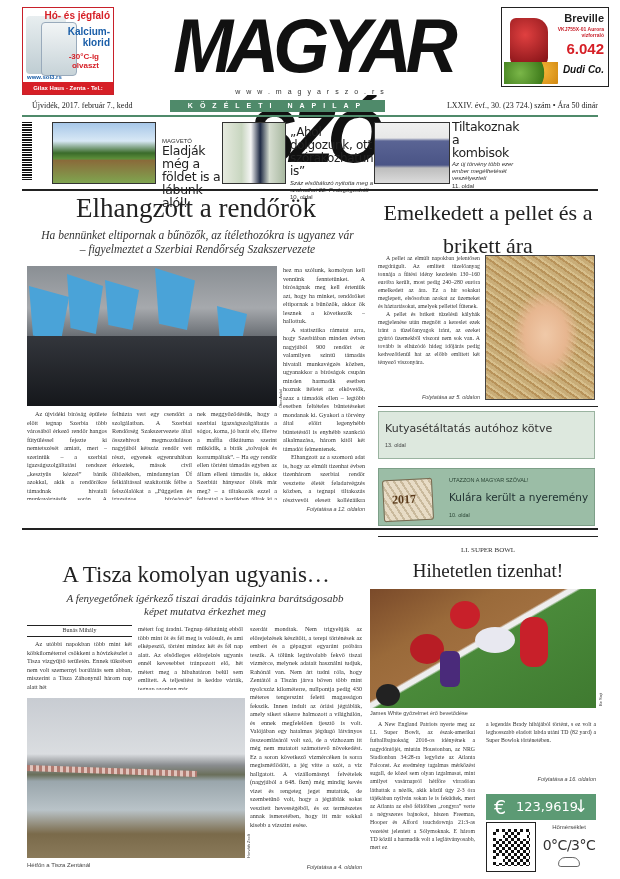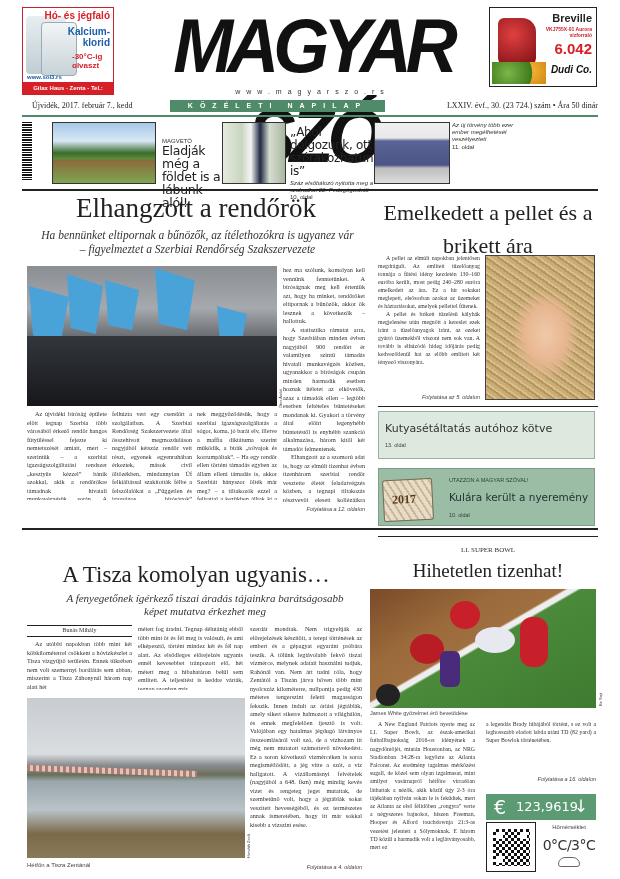--- a/index.html
+++ b/index.html
@@ -3,26 +3,26 @@
 <meta charset="utf-8">
 <style>
 *{box-sizing:border-box;margin:0;padding:0}
 body{width:620px;height:879px;background:#fff;position:relative;overflow:hidden;font-family:"Liberation Serif","DejaVu Serif",serif;color:#222}
 .abs{position:absolute}
 .ad-left{left:22px;top:7px;width:92px;height:88px;border:1px solid #c8202a;background:#fff;overflow:hidden}
 .ad-left .bottle{position:absolute;left:3px;top:8px;width:40px;height:58px;background:linear-gradient(#e8eef0,#bfcdd3);border-radius:4px}
 .ad-left .bottle2{position:absolute;left:18px;top:14px;width:36px;height:54px;background:linear-gradient(#f2f5f6,#c7d3d8);border-radius:4px;border:1px solid #9ab}
 .ad-left .l1{position:absolute;right:3px;top:2px;font:bold 10px "Liberation Sans",sans-serif;color:#d61f26}
 .ad-left .l2{position:absolute;right:3px;top:18px;font:bold 10px "Liberation Sans",sans-serif;color:#1a5ea8;text-align:right;line-height:11px}
-.ad-left .l3{position:absolute;right:5px;top:44px;font:bold 8px "Liberation Sans",sans-serif;color:#d61f26;text-align:left;line-height:9px}
+.ad-left .l3{position:absolute;right:14px;top:44px;font:bold 8px "Liberation Sans",sans-serif;color:#d61f26;text-align:right;line-height:9px}
 .ad-left .l4{position:absolute;left:4px;top:66px;font:bold 6px "Liberation Sans",sans-serif;color:#1a5ea8}
 .ad-left .l5{position:absolute;left:0;bottom:0;width:100%;height:12px;background:#d61f26;color:#fff;font:bold 6px "Liberation Sans",sans-serif;line-height:12px;text-align:center}
 .masthead{left:150px;top:5px;width:325px;text-align:center;font:italic 900 72px "Liberation Sans",sans-serif;letter-spacing:-6px;transform:scaleY(1.05);color:#111;line-height:86px}
 .url{left:200px;top:88px;width:225px;text-align:center;font:7px "Liberation Sans",sans-serif;letter-spacing:6px;color:#333}
-.ad-right{left:489px;top:7px;width:108px;height:80px;border:1px solid #222;background:#fff;overflow:hidden}
+.ad-right{left:501px;top:7px;width:108px;height:80px;border:1px solid #222;background:#fff;overflow:hidden}
 .kettle{position:absolute;left:8px;top:10px;width:38px;height:48px;background:radial-gradient(circle at 40% 35%,#e04040,#7a0d12);border-radius:6px 14px 8px 8px}
 .ad-right .b1{position:absolute;right:4px;top:4px;font:bold 11px "Liberation Sans",sans-serif;color:#222}
 .ad-right .b2{position:absolute;right:4px;top:18px;font:bold 5px "Liberation Sans",sans-serif;color:#c8202a;text-align:right;line-height:6px;width:50px}
 .ad-right .b3{position:absolute;right:4px;top:32px;font:bold 15px "Liberation Sans",sans-serif;color:#d61f26}
 .ad-right .b4{position:absolute;right:4px;top:56px;font:italic bold 10px "Liberation Sans",sans-serif;color:#111;background:#fff}
 .ad-right .fruit{position:absolute;left:2px;top:54px;width:54px;height:22px;background:radial-gradient(circle at 30% 50%,#7ab648,#3d7a1a 60%,transparent 62%),radial-gradient(circle at 70% 40%,#f5b73a,#d38a12 50%,transparent 52%)}
 .date-l{left:32px;top:101px;font:8px "Liberation Serif",serif;color:#222}
 .napilap{left:170px;top:100px;width:215px;height:12px;background:#4f8a6a;color:#fff;font:bold 7px "Liberation Sans",sans-serif;letter-spacing:7px;text-align:center;line-height:12px}
 .date-r{left:388px;top:101px;width:210px;text-align:right;font:8px "Liberation Serif",serif;color:#222}
 .rule{height:1px;background:#222}
@@ -109,20 +109,21 @@
   <div class="t-head" style="font-size:12.5px;line-height:13px">Eladják még a földet is a lábunk alól!</div>
 </div>
 <div class="abs teaser-img img-wed" style="left:222px;top:122px;width:64px;height:62px"></div>
 <div class="abs" style="left:290px;top:126px;width:92px">
   <div class="t-head" style="font-size:12px;line-height:13px">„Ahol dolgozunk, ott szórakozhatunk is”</div>
   <div class="t-sub" style="margin-top:2px">Száz elsőbálozó nyitotta meg a szabadkai 22. Pedagógusbált</div>
   <div class="t-page">10. oldal</div>
 </div>
 <div class="abs teaser-img img-van" style="left:374px;top:122px;width:76px;height:62px"></div>
 <div class="abs" style="left:452px;top:120px;width:66px">
+  <div class="t-head" style="font-size:12.5px;line-height:13px">Tiltakoznak a kombisok</div>
   <div class="t-sub" style="margin-top:2px">Az új törvény több ezer ember megélhetését veszélyezteti</div>
   <div class="t-page" style="margin-top:1px">11. oldal</div>
 </div>
 <div class="abs rule" style="left:22px;top:189px;width:576px;height:1.5px"></div>
 
 <div class="abs h1" style="left:22px;top:193px;width:348px;font-size:27px">Elhangzott a rendőrök</div>
 <div class="abs deck" style="left:40px;top:228px;width:315px;font-size:11.5px">Ha bennünket eltipornak a bűnözők, az ítélethozókra is ugyanez vár – figyelmeztet a Szerbiai Rendőrség Szakszervezete</div>
 <div class="abs img-police" style="left:27px;top:266px;width:250px;height:140px;overflow:hidden">
   <div class="flag" style="left:2px;top:20px;width:40px;height:55px"></div>
   <div class="flag" style="left:40px;top:8px;width:36px;height:60px"></div>

